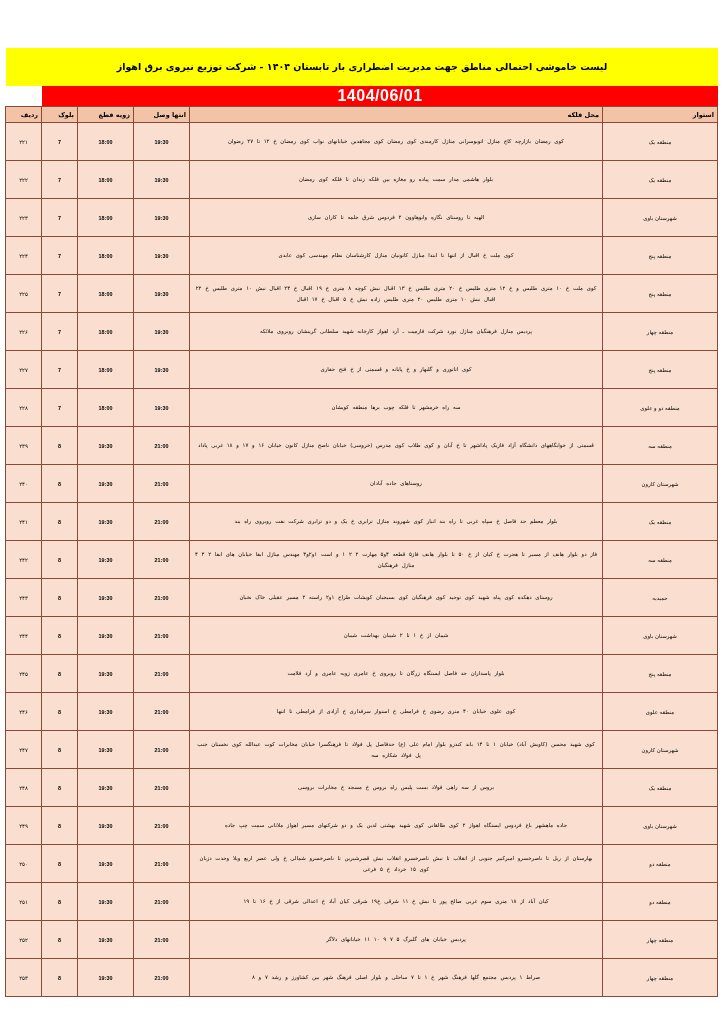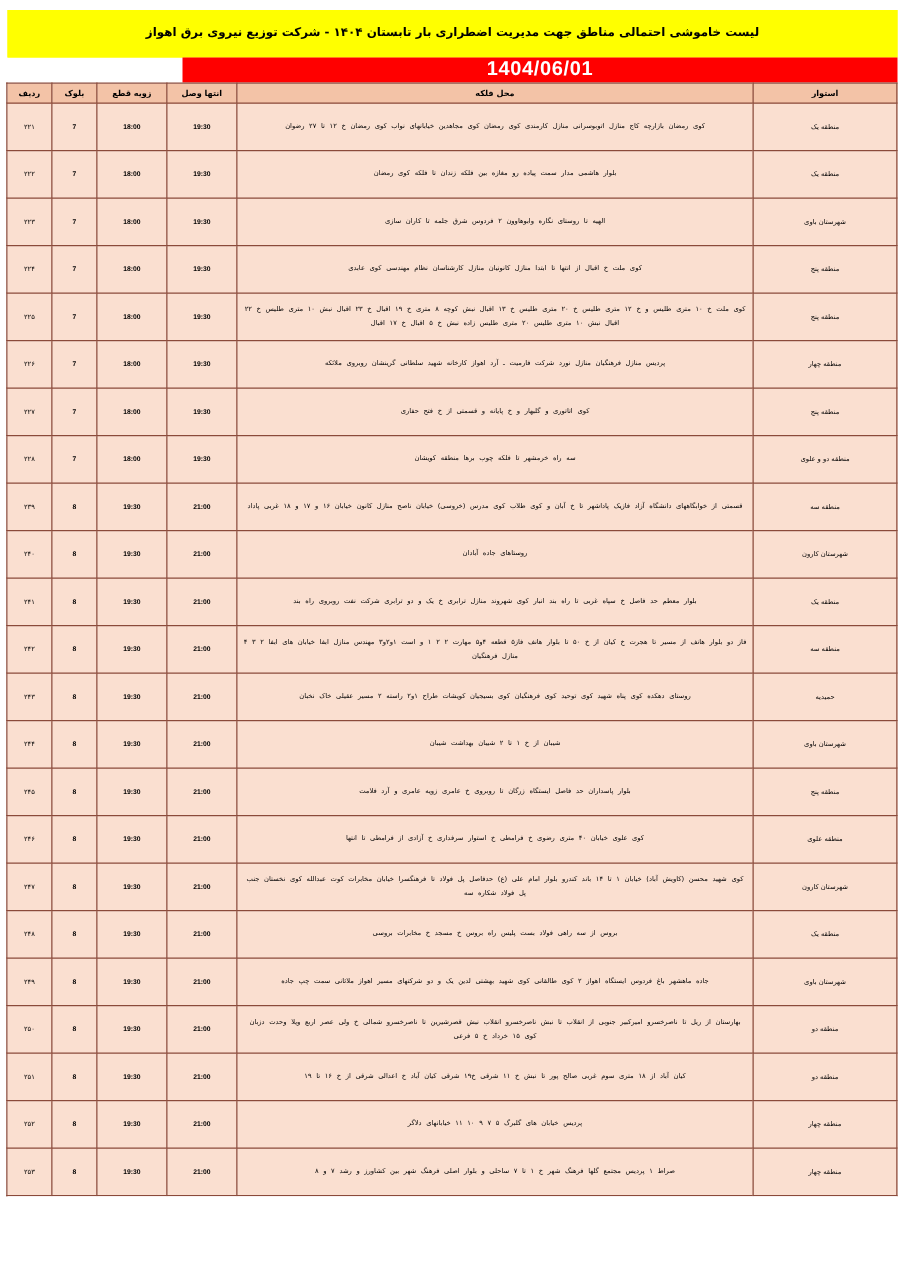--- a/index.html
+++ b/index.html
@@ -31,31 +31,32 @@
     font-size: 9.5px;
     line-height: 1.2;
     padding: 14px 4px;
     border: 1px solid #ffff00;
     box-sizing: border-box;
     width: 712px;
     height: 38px;
     display: flex;
     align-items: center;
     justify-content: center;
+    margin-top: 40px;
   }
   .banner-date {
     background: #ff0000;
     color: #ffffff;
     text-align: center;
     font-weight: bold;
     font-size: 16px;
     letter-spacing: 0.5px;
     height: 20px;
     line-height: 20px;
-    width: 572px;
+    width: 676px;
     box-sizing: border-box;
     font-family: "Liberation Sans", sans-serif;
     direction: ltr;
   }
   table.outage {
     border-collapse: collapse;
     width: 712px;
     table-layout: fixed;
     margin: 0;
   }
@@ -65,21 +66,21 @@
     padding: 0 3px;
     vertical-align: middle;
     box-sizing: border-box;
   }
   table.outage thead th {
     background: #f3c3a7;
     color: #000000;
     font-size: 6.5px;
     font-weight: bold;
     height: 16px;
-    text-align: center;
+    text-align: right;
   }
   table.outage tbody td {
     background: #fadfd0;
     color: #000000;
     font-size: 5.4px;
     text-align: center;
     height: 38px;
   }
   col.c-radif   { width: 36px; }
   col.c-block   { width: 36px; }

